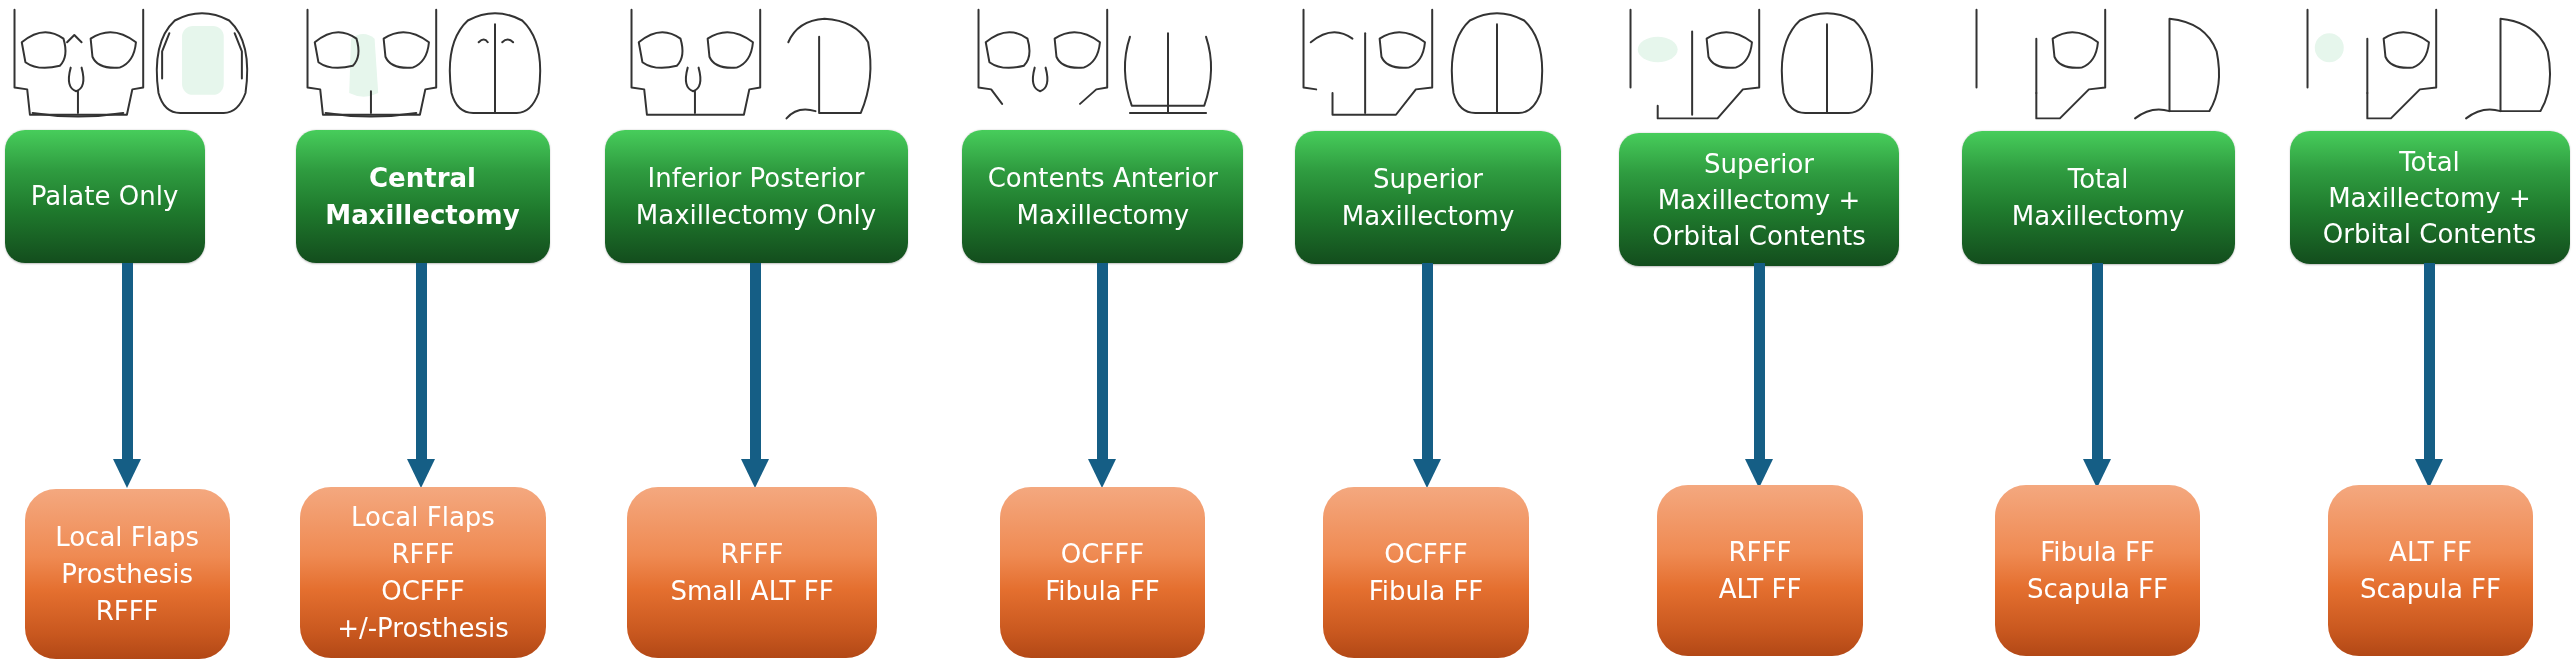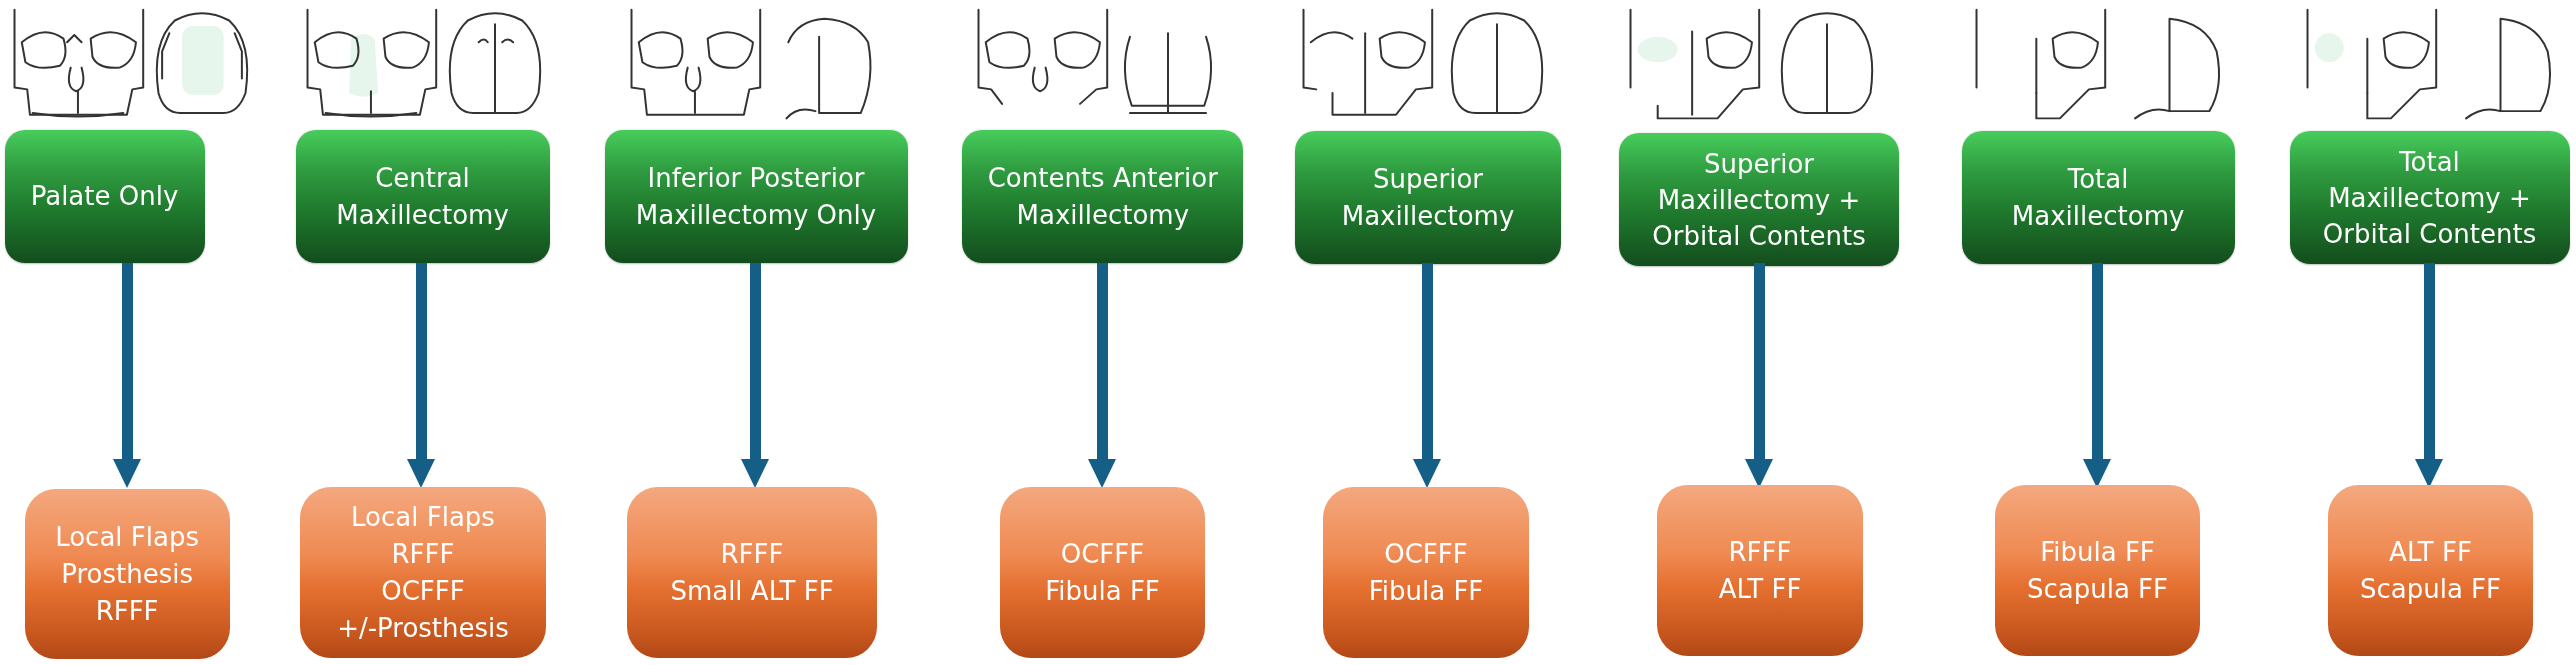--- a/index.html
+++ b/index.html
@@ -68,21 +68,21 @@
       <path class="line" d="M8 4 L8 90 L22 92 L25 120 L132 120 L138 92 L150 90 L150 4"></path>
       <path class="line" d="M16 40 Q40 20 62 36 Q68 56 58 66 Q34 72 20 62 Z"></path>
       <path class="line" d="M92 36 Q116 20 142 40 Q140 62 124 68 Q100 70 94 56 Z"></path>
       <path class="line" d="M78 94 L78 118 M28 118 Q78 126 128 118"></path>
     </svg>
     <svg width="102" height="116" style="left:144px" viewBox="0 0 112 128">
       <path class="line" d="M8 96 Q0 40 26 16 Q56 0 86 16 Q112 40 104 96 Q96 118 80 118 L32 118 Q14 118 8 96 Z"></path>
       <path class="line" d="M56 20 L56 118 M38 40 Q44 34 48 40 M64 40 Q70 34 76 40"></path>
     </svg>
   </div>
-  <div class="defect-box" style="left:4.5px;width:254px;">Central
+  <div class="defect-box" style="left:4.5px;width:254px;font-weight:bold;">Central
 Maxillectomy</div>
   <div class="arrow" style="left:116px;">
       <div class="shaft"></div>
       <div class="head"></div>
     </div>
   <div class="recon-box" style="left:9px;width:246px;">Local Flaps
 RFFF
 OCFFF
 +/-Prosthesis</div>
 </div>
@@ -93,21 +93,21 @@
       <path class="line" d="M8 4 L8 90 L22 92 L25 120 L132 120 L138 92 L150 90 L150 4"></path>
       <path class="line" d="M16 40 Q40 20 62 36 Q68 56 58 66 Q34 72 20 62 Z"></path>
       <path class="line" d="M92 36 Q116 20 142 40 Q140 62 124 68 Q100 70 94 56 Z"></path>
       <path class="line" d="M70 68 Q64 90 76 94 Q88 90 82 68 M78 94 L78 118"></path>
     </svg>
     <svg width="102" height="116" style="left:155px" viewBox="0 0 112 128">
       <path class="line" d="M10 40 Q20 16 50 14 Q84 16 98 40 Q106 80 90 118 L44 118 L44 34"></path>
       <path class="line" d="M8 124 Q20 110 40 116"></path>
     </svg>
   </div>
-  <div class="defect-box" style="left:4.5px;width:303px;border-radius:18px;">Inferior Posterior
+  <div class="defect-box" style="left:4.5px;width:303px;">Inferior Posterior
 Maxillectomy Only</div>
   <div class="arrow" style="left:141px;">
       <div class="shaft"></div>
       <div class="head"></div>
     </div>
   <div class="recon-box" style="left:27px;width:250px;">RFFF
 Small ALT FF</div>
 </div>
 
 <div class="col" style="left:955px;width:300px;">

